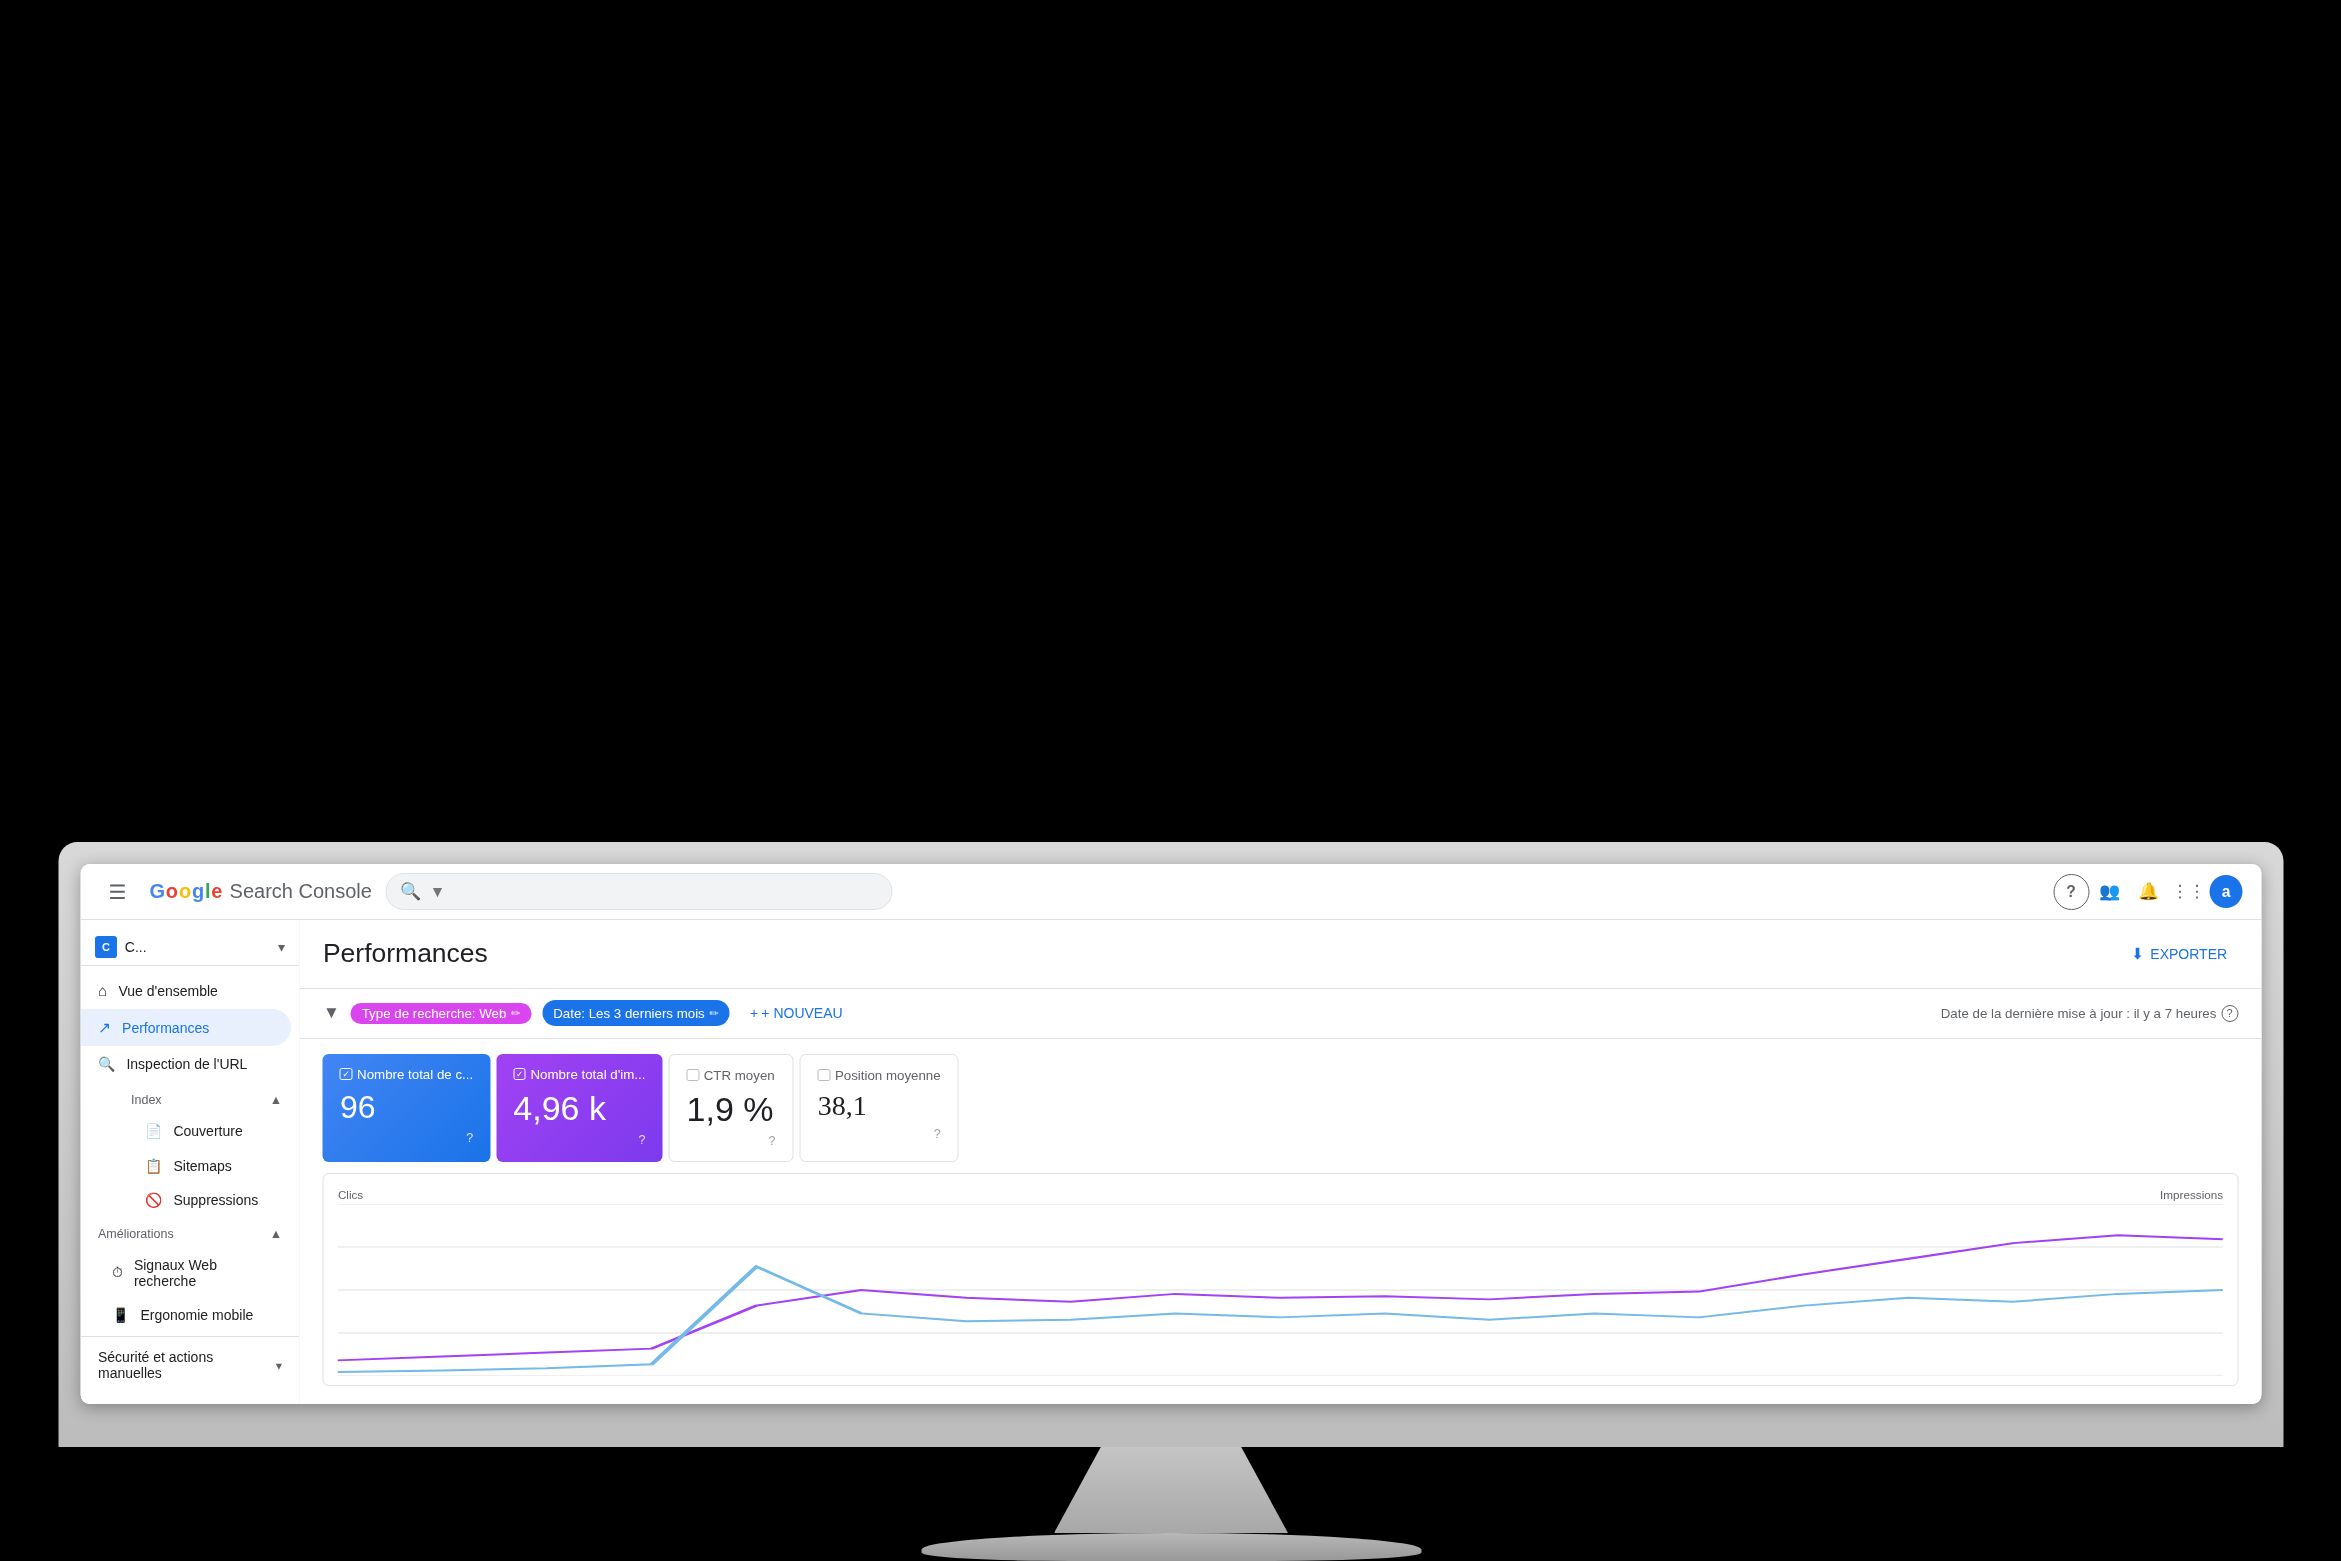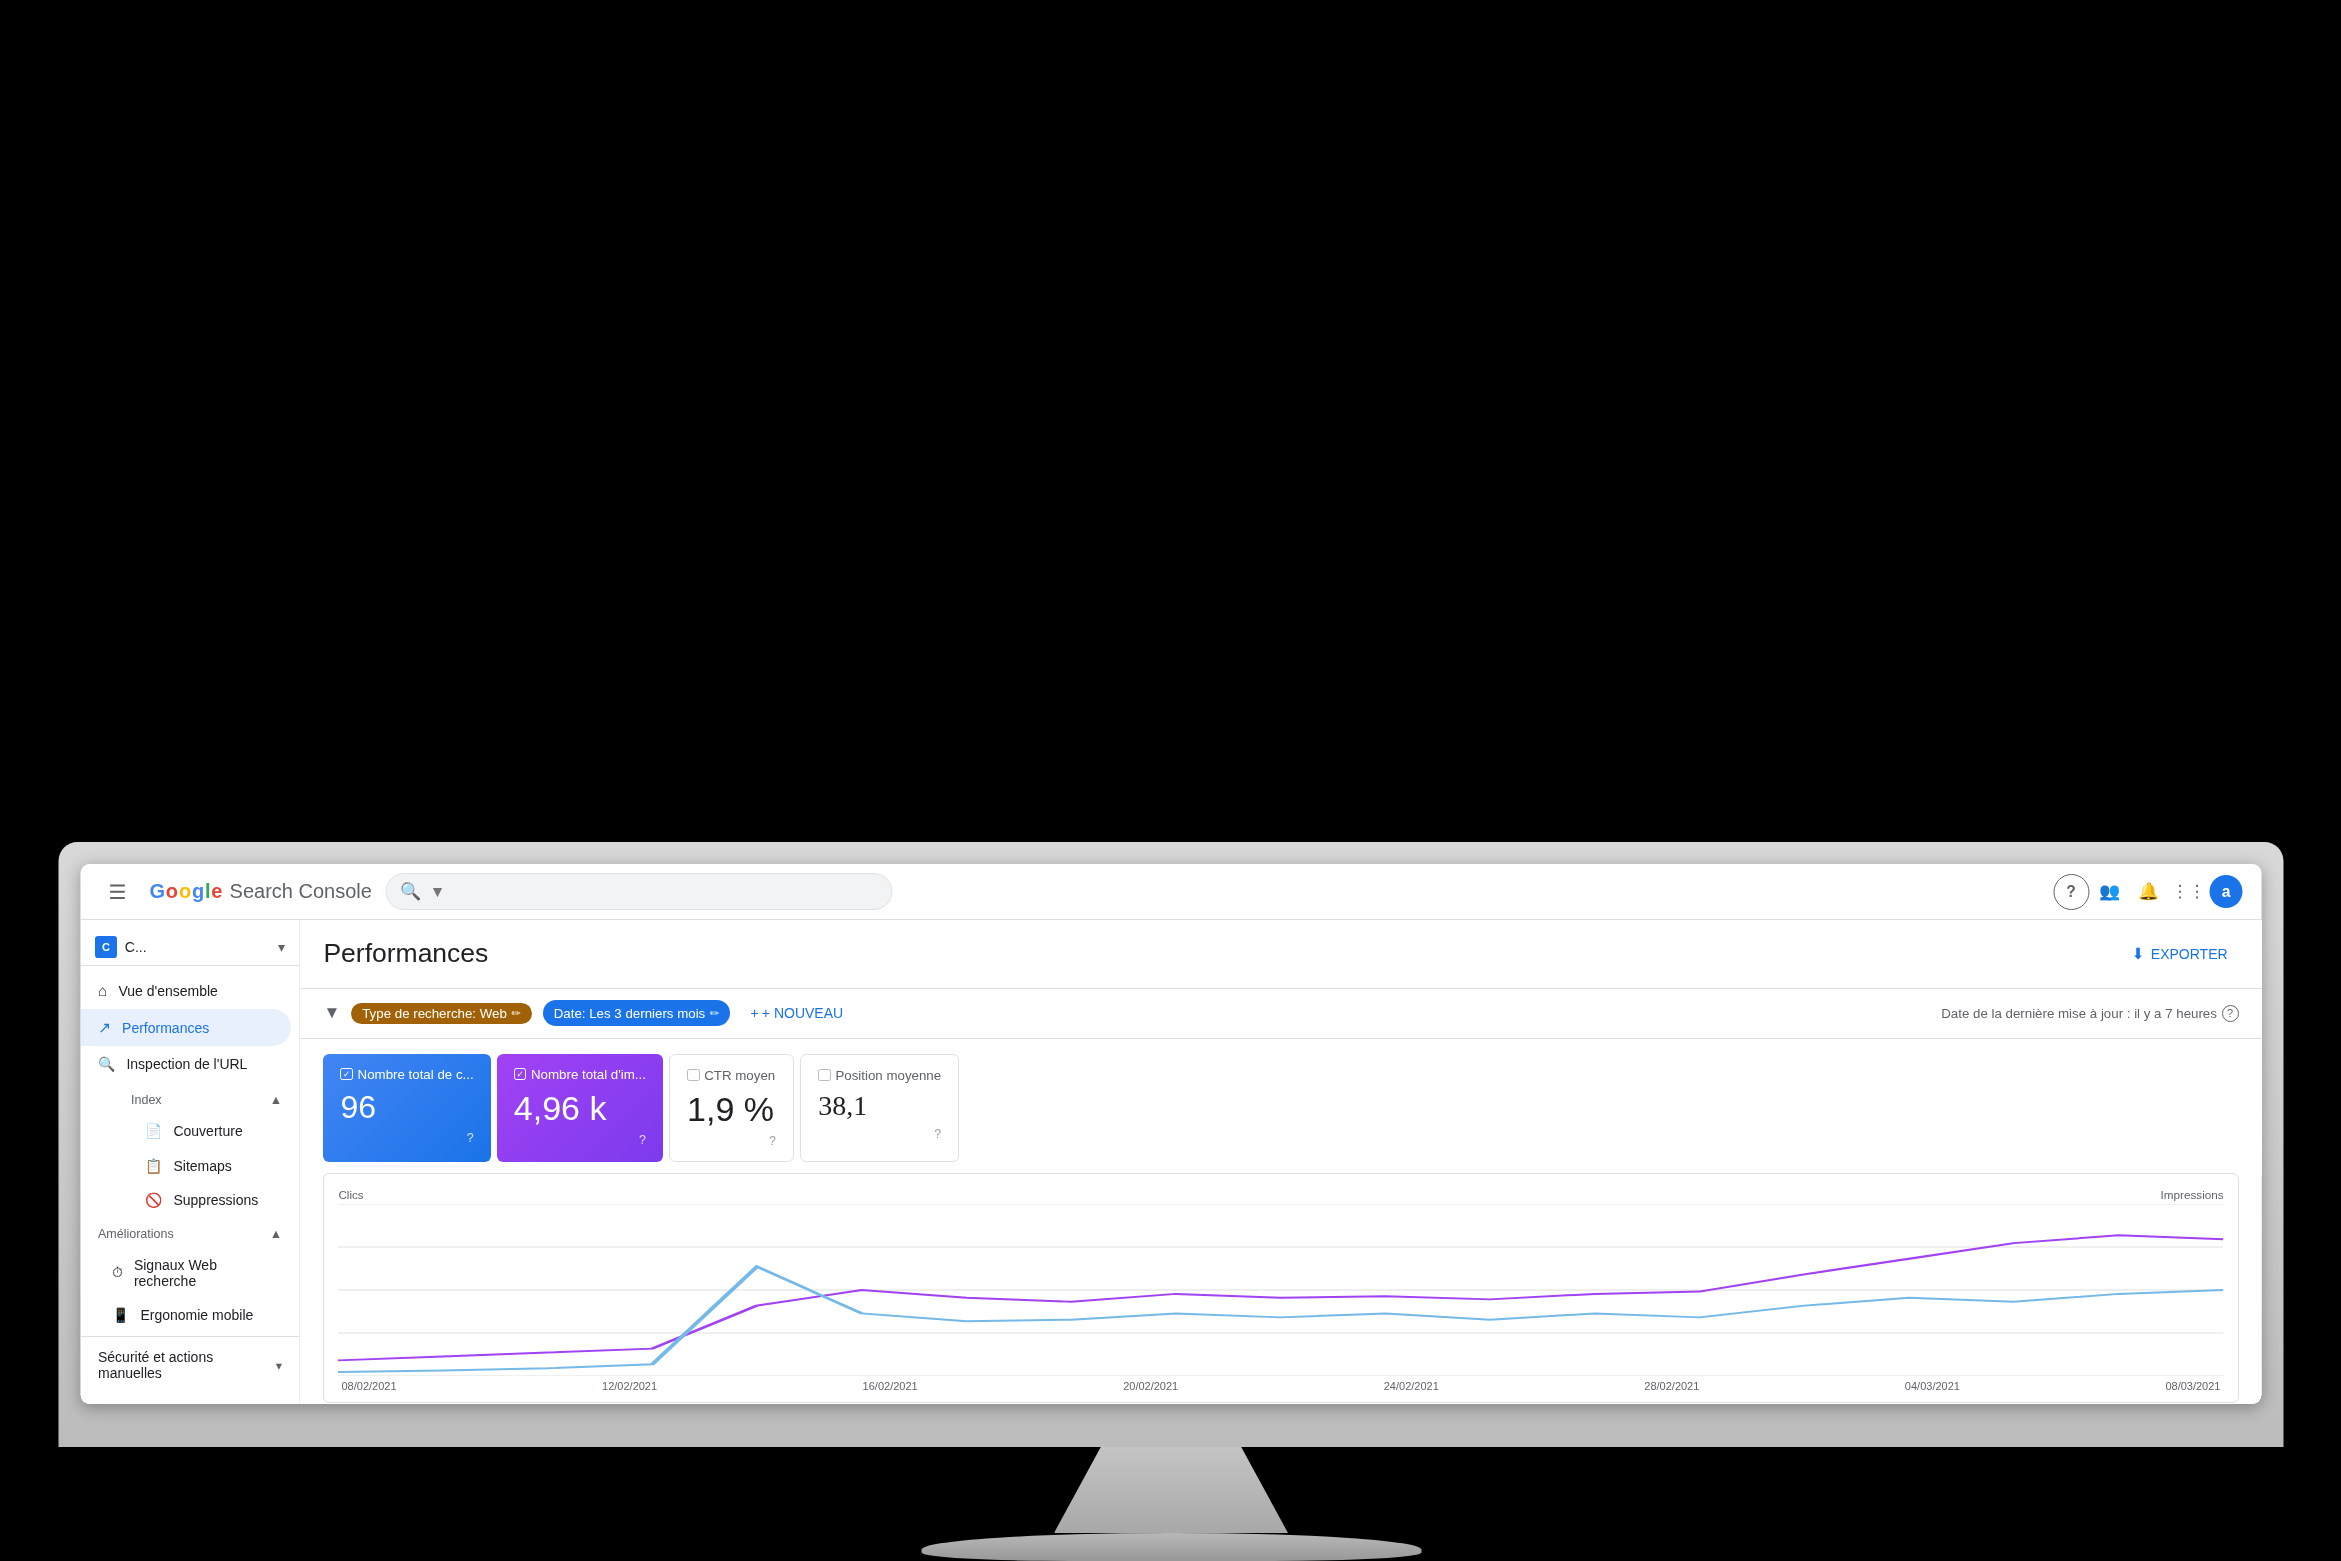--- a/index.html
+++ b/index.html
@@ -137,21 +137,21 @@
               <h1 style="font-size:26.5px;font-weight:400;color:#202124;">Performances</h1>
               <button style="display:flex;align-items:center;gap:6.2px;background:transparent;border:none;color:#1a73e8;font-size:14px;cursor:pointer;padding:7.8px 11px;border-radius:3.1px;">
                 <span style="font-size:15.6px;">⬇</span>
                 <span>EXPORTER</span>
               </button>
             </div>
 
             <div style="display:flex;align-items:center;padding:11px 23.4px;gap:11px;border-bottom:0.8px solid #e0e0e0;flex-wrap:wrap;">
               <span style="color:#5f6368;font-size:17px;">▼</span>
 
-              <div style="display:flex;align-items:center;gap:4.7px;background:#a16207;color:white;border-radius:15.6px;padding:3px 11px;font-size:13.3px;cursor:pointer;">
+              <div style="display:flex;align-items:center;gap:4.7px;background:#d946ef;color:white;border-radius:15.6px;padding:3px 11px;font-size:13.3px;cursor:pointer;">
                 <span>Type de recherche: Web</span>
                 <span style="font-size:11px;">✏</span>
               </div>
 
               <div style="display:flex;align-items:center;gap:4.7px;background:#1a73e8;color:white;border-radius:15.6px;padding:5.5px 11px;font-size:13.3px;cursor:pointer;">
                 <span>Date: Les 3 derniers mois</span>
                 <span style="font-size:11px;">✏</span>
               </div>
 
               <button style="display:flex;align-items:center;gap:3.1px;color:#1a73e8;background:transparent;border:none;font-size:14px;cursor:pointer;padding:5.5px 9.4px;border-radius:15.6px;">
@@ -276,30 +276,20 @@
                         650,145
                         700,130
                         750,120
                         800,125
                         850,115
                         900,110
                       "></polyline>
                   </svg>
                 </div>
 
-                <div style="display:flex;justify-content:space-between;margin-top:4.7px;padding:0 3.1px;">
-                  <span style="font-size:11px;color:#5f6368;">08/02/2021</span>
-                  <span style="font-size:11px;color:#5f6368;">12/02/2021</span>
-                  <span style="font-size:11px;color:#5f6368;">16/02/2021</span>
-                  <span style="font-size:11px;color:#5f6368;">20/02/2021</span>
-                  <span style="font-size:11px;color:#5f6368;">24/02/2021</span>
-                  <span style="font-size:11px;color:#5f6368;">28/02/2021</span>
-                  <span style="font-size:11px;color:#5f6368;">04/03/2021</span>
-                  <span style="font-size:11px;color:#5f6368;">08/03/2021</span>
-                </div>
               </div>
             </div>
 
           </div>
         </div>
       </div>
     </div>
 
     <div style="background:linear-gradient(180deg,#c4c4c4 0%,#a8a8a8 100%);width:234px;height:86px;clip-path:polygon(20% 0%,80% 0%,100% 100%,0% 100%);"></div>
     <div style="background:linear-gradient(180deg,#b8b8b8 0%,#989898 100%);width:500px;height:28px;border-radius:50% 50% 30% 30% / 60% 60% 30% 30%;"></div>

